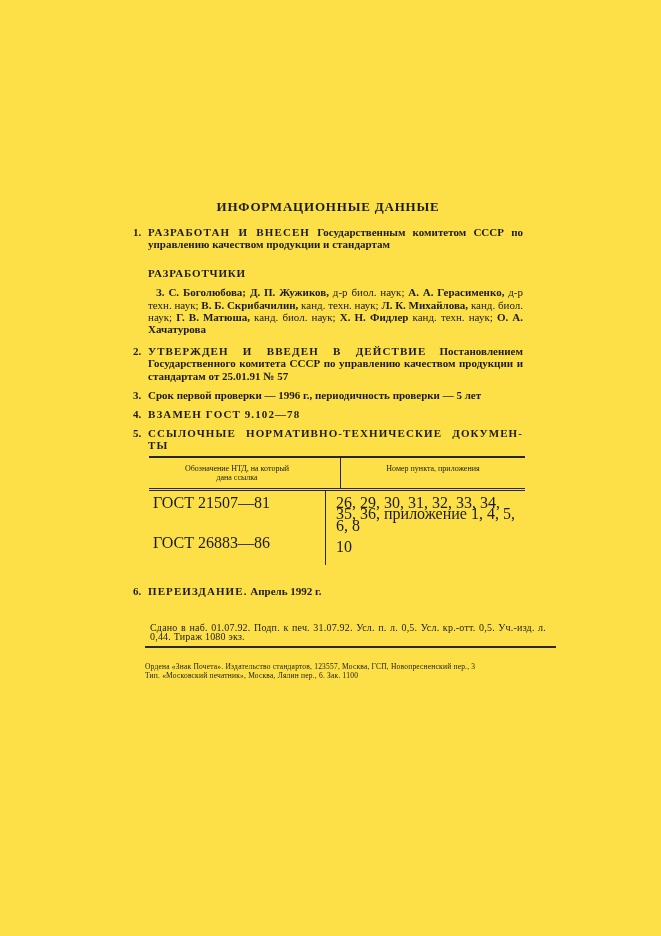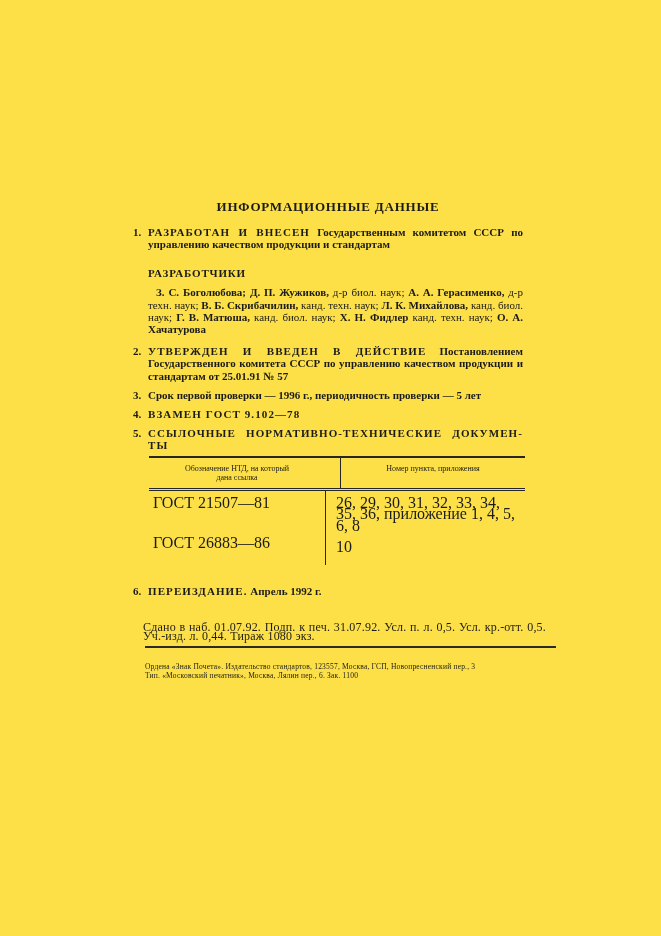--- a/index.html
+++ b/index.html
@@ -71,22 +71,22 @@
   .item-reissue { margin-top: 20px; margin-bottom: 0; }
 
   .staff {
     margin-top: 72px;
     text-align: center;
     font-size: 9.5px; line-height: 12.8px;
   }
   .staff .name { font-style: italic; }
 
   .imprint {
-    margin: 26px -23px 0 10px;
-    font-size: 12px; line-height: 9.5px;
+    margin: 26px -23px 0 17px;
+    font-size: 10px; line-height: 9.5px;
     text-align: justify;
     letter-spacing: 0.2px;
   }
   .bottom-rule {
     border: none;
     border-top: 2px solid #2a2a2a;
     margin: 4px -33px 0 12px;
   }
   .publisher {
     margin: 14px -25px 0 12px;

